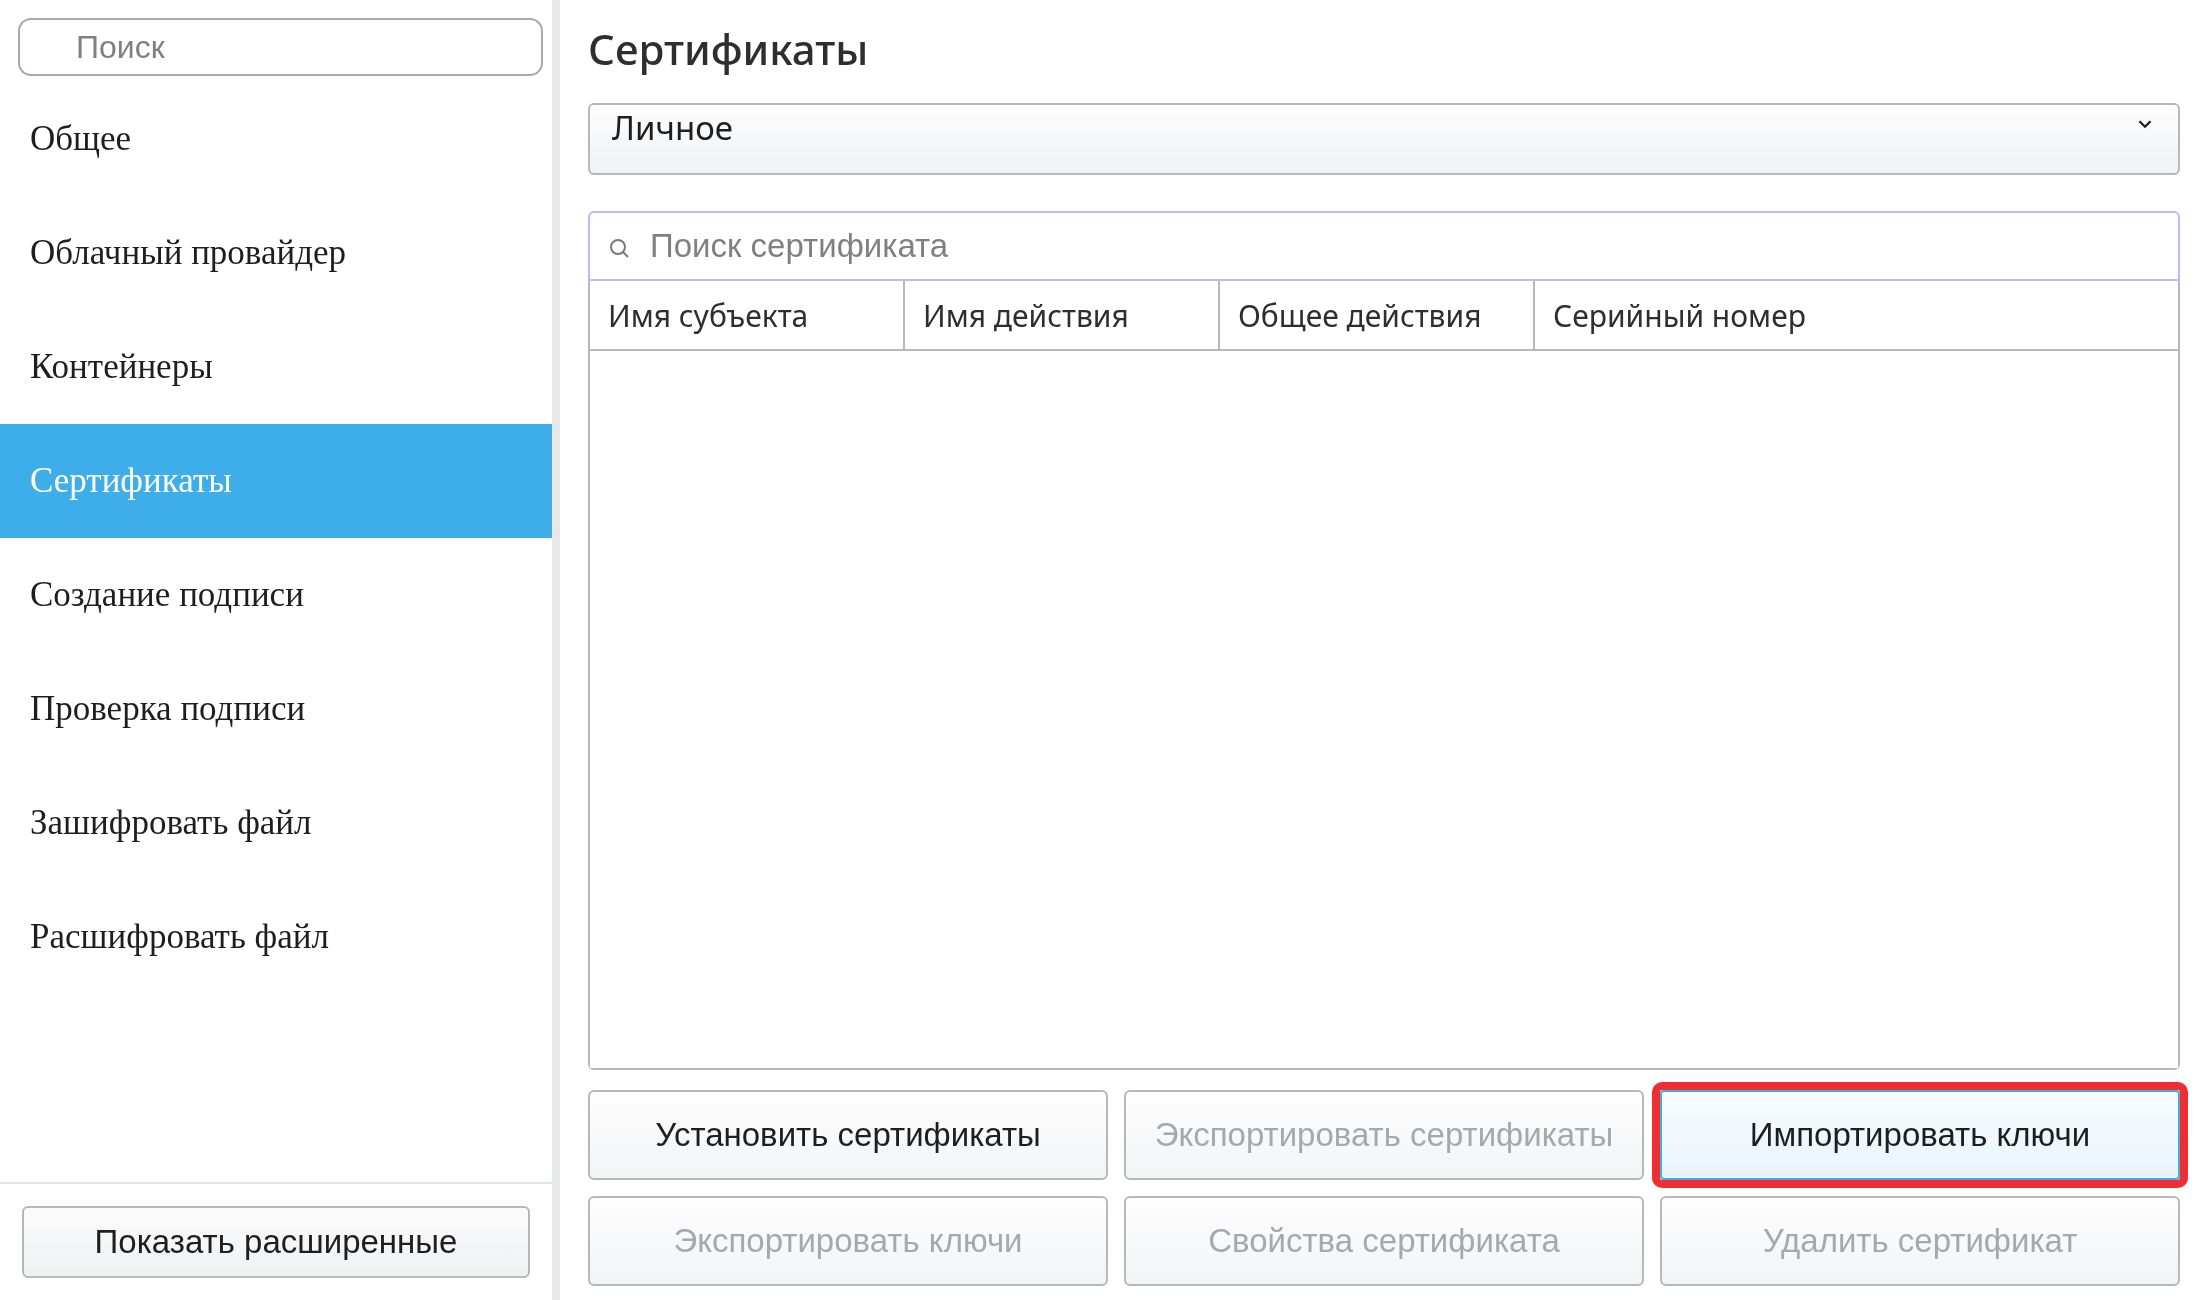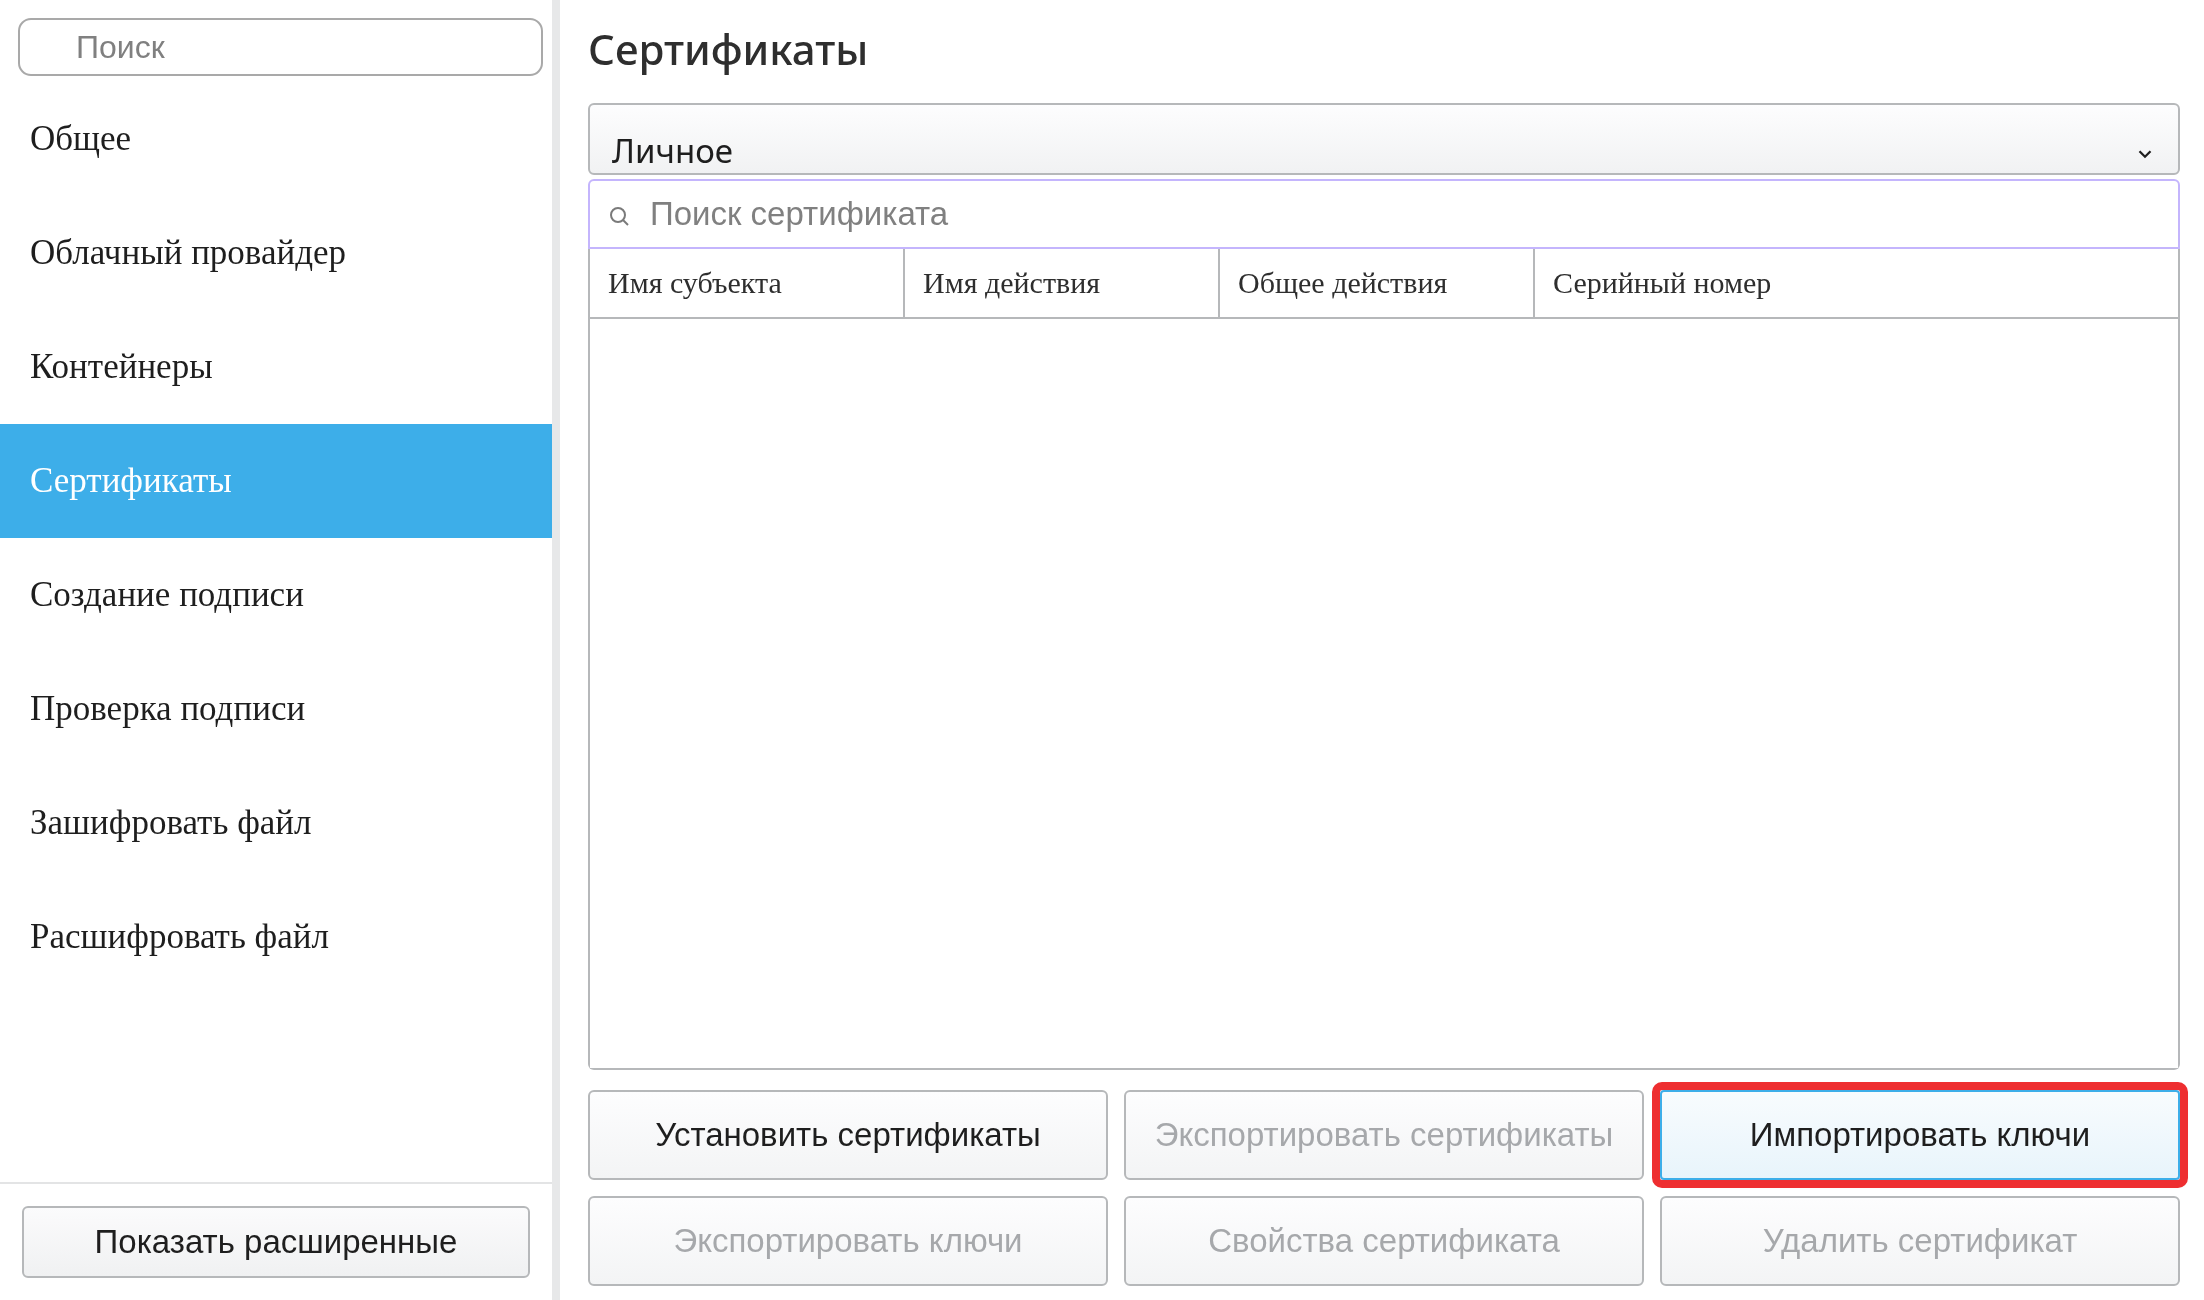--- a/index.html
+++ b/index.html
@@ -24,41 +24,40 @@
   .sidebar-bottom { border-top: 2px solid #e3e4e5; padding: 22px; display:flex; justify-content:center;}
   .adv-btn {
     width: 520px; height: 72px; border: 2px solid #b6b8ba; border-radius: 6px;
     background: linear-gradient(#fbfbfc,#f0f1f2); font-size: 33px; color: #1e1e1e; cursor:pointer;
   }
   
   .main { flex: 1; padding: 20px 24px 14px 28px; display: flex; flex-direction: column; }
   .page-title { font-size: 42px; font-weight: 500; color: #2e2e2e; margin-bottom: 26px; }
   .dropdown {
     width: 100%; height: 72px; border: 2px solid #b6b8ba; border-radius: 6px;
-    background: linear-gradient(#fdfdfe,#f1f2f3); display: flex; align-items: flex-end;
-    padding: 0 22px; font-size: 33px; margin-bottom: 4px; cursor:pointer;
+    background: linear-gradient(#fdfdfe,#f1f2f3); display: flex; align-items: flex-start;
+    padding: 0 22px; font-size: 33px; margin-bottom: 36px; cursor:pointer;
     justify-content: space-between;
   }
   .dropdown .chev { font-size: 28px; color: #2e2e2e; }
   .cert-search-rel { position: relative; margin-bottom: 0; }
   .cert-search {
     width: 100%; height: 70px; border: 2px solid #c4b5fd; border-radius: 6px 6px 0 0;
     font-size: 33px; color: #808080; padding: 0 16px 0 60px; background: #fff;
   }
   .cert-search-rel .glass { position: absolute; left: 20px; top: 22px; color: #7a7a7a; font-size: 26px; pointer-events:none;}
   .table {
     border: 2px solid #b6b8ba; border-top: none; border-radius: 0 0 6px 6px;
     flex: 1; display: flex; flex-direction: column; margin-bottom: 20px;
     min-height: 620px;
   }
   .thead { display: flex; height: 70px; border-bottom: 2px solid #b6b8ba; }
   .th {
     display: flex; align-items: center; padding: 8px 18px; font-size: 30px; color: #2e2e2e;
     border-right: 2px solid #b6b8ba;
-    font-family: Liberation Serif, serif;
   }
   .th:last-child { border-right: none; }
   .th0 { width: 315px; }
   .th1 { width: 315px; }
   .th2 { width: 315px; }
   .th3 { flex: 1; }
   .tbody { flex: 1; background: #fff; }
   .btn-grid { display: grid; grid-template-columns: 1fr 1fr 1fr; gap: 16px; }
   .action-btn {
     height: 90px; border: 2px solid #b6b8ba; border-radius: 6px;

